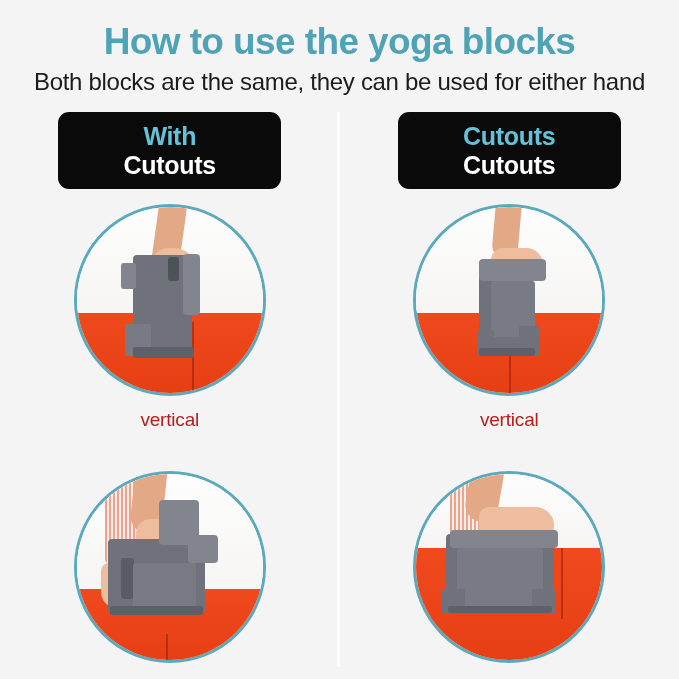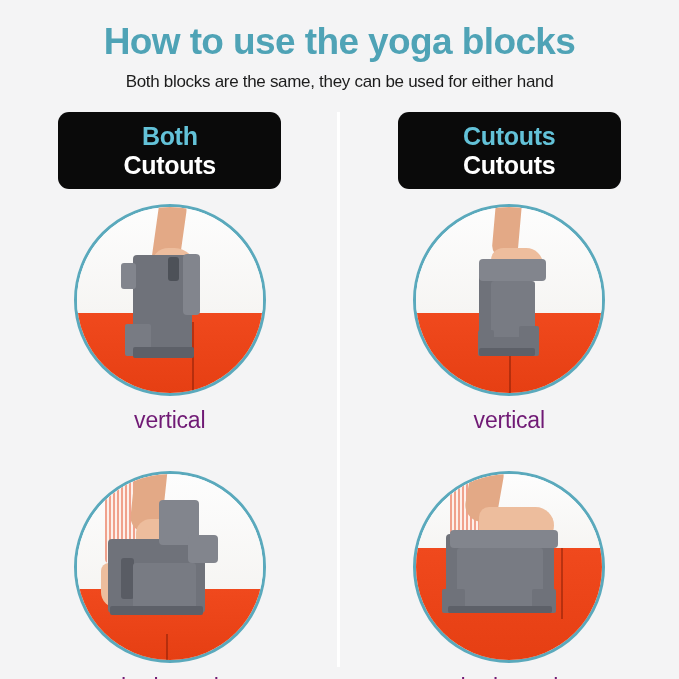--- a/index.html
+++ b/index.html
@@ -36,21 +36,21 @@
     font-size: 37px;
     line-height: 44px;
     font-weight: 700;
     letter-spacing: -0.6px;
     color: #4fa3b6;
     font-family: "Liberation Sans", sans-serif;
   }
   .subtitle {
     margin: 0;
     padding-top: 7px;
-    font-size: 17px;
+    font-size: 24px;
     line-height: 22px;
     font-weight: 400;
     color: #1c1c1c;
     letter-spacing: -0.3px;
   }
 
   
   .divider {
     position: absolute;
     left: 337px;
@@ -176,23 +176,23 @@
     background:
       repeating-linear-gradient(90deg,
         #f0a18c 0px, #f0a18c 2px,
         #fdf0ea 2px, #fdf0ea 4px);
     border-radius: 10px 10px 4px 4px;
   }
 
   
   .caption {
     margin-top: 12px;
-    font-size: 23px;
+    font-size: 19px;
     line-height: 24px;
-    color: #701a75;
+    color: #b91c1c;
     font-weight: 400;
     letter-spacing: -0.2px;
     text-align: center;
   }
   .row-gap { height: 24px; }
 </style>
 </head>
 <body>
 
 <div class="page">
@@ -202,21 +202,21 @@
     <p class="subtitle">Both blocks are the same, they can be used for either hand</p>
   </div>
 
   <div class="divider"></div>
 
   <div class="columns">
 
     <div class="column">
 
       <div class="badge">
-        <span class="badge-top">Both</span>
+        <span class="badge-top">With</span>
         <span class="badge-bottom">Cutouts</span>
       </div>
 
       <div class="photo-wrap">
         <div class="circle">
           <div class="scene">
             <div class="wall"></div>
             <div class="mat"></div>
             <div class="mat-seam" style="left:62%;top:62%;width:1.5px;height:38%;"></div>
 

